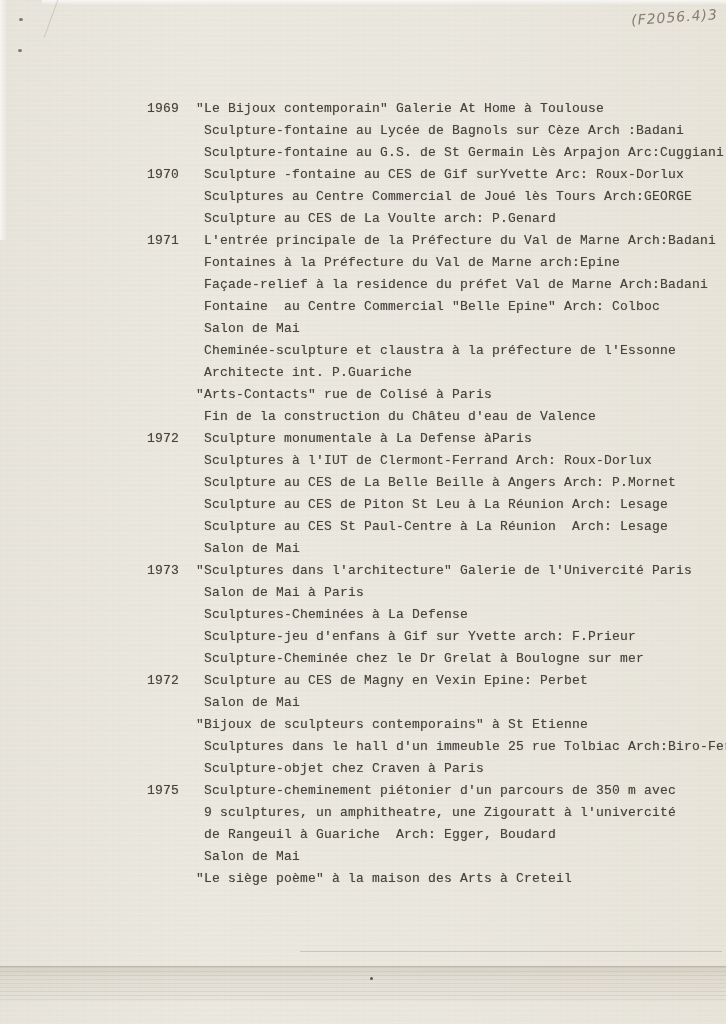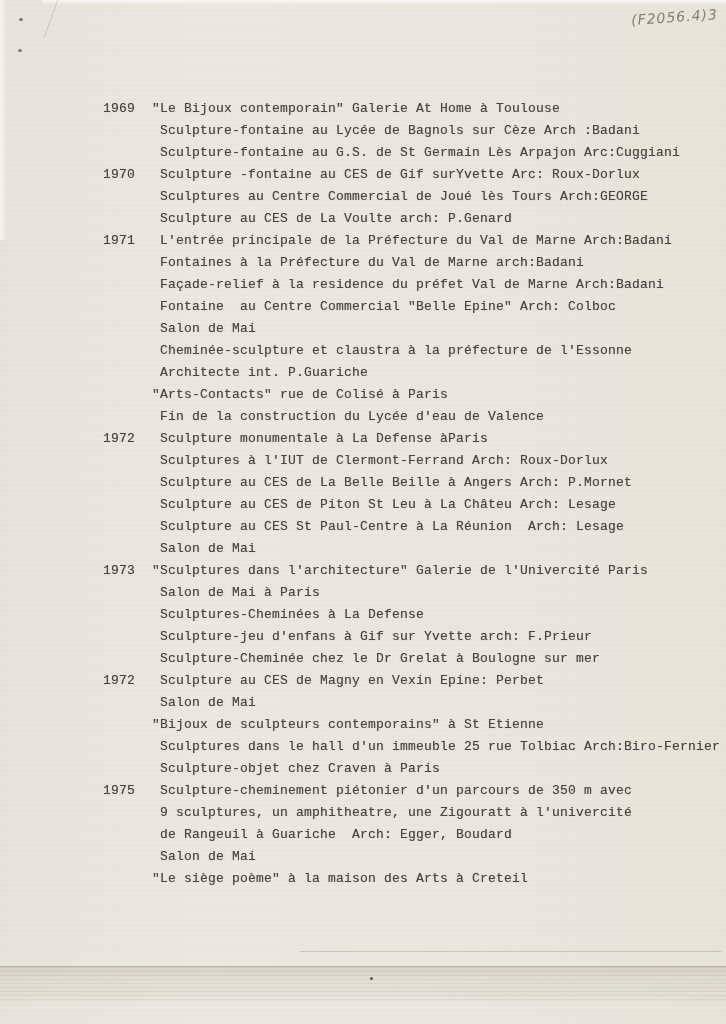--- a/index.html
+++ b/index.html
@@ -29,21 +29,21 @@
   .speck{position:absolute;border-radius:50%;background:rgba(88,82,72,0.75);}
   .speck.s1{left:19px;top:18px;width:4px;height:3px;}
   .speck.s2{left:18px;top:49px;width:4px;height:3px;}
   .speck.s3{left:370px;top:977px;width:3px;height:3px;background:rgba(45,42,38,0.85);}
   .annotation{
     position:absolute;top:9px;right:8px;
     font-family:"DejaVu Sans",sans-serif;font-style:italic;
     font-size:14px;color:#847f6f;letter-spacing:1px;
     transform:rotate(-4deg);
   }
-  .text-block{position:absolute;top:97px;left:0;right:0;}
+  .text-block{position:absolute;top:97px;left:0;right:0;padding-left:44px;}
   .line-row{display:flex;height:22px;align-items:center;}
   .year-cell,.text-cell{
     font-size:13px;letter-spacing:0.2px;color:#49453e;
     text-shadow:0 0 0.7px rgba(73,69,62,0.5);
   }
   .year-cell{width:57px;margin-left:103px;flex:none;}
   .text-cell{white-space:pre;}
   .text-cell.outdent{margin-left:-8px;}
   .scanline-a{
     position:absolute;top:951px;left:300px;right:4px;height:1px;
@@ -94,21 +94,21 @@
       <div class="line-row">
         <span class="year-cell"></span>
         <span class="text-cell">Sculpture au CES de La Voulte arch: P.Genard</span>
       </div>
       <div class="line-row">
         <span class="year-cell">1971</span>
         <span class="text-cell">L'entrée principale de la Préfecture du Val de Marne Arch:Badani</span>
       </div>
       <div class="line-row">
         <span class="year-cell"></span>
-        <span class="text-cell">Fontaines à la Préfecture du Val de Marne arch:Badani</span>
+        <span class="text-cell">Fontaines à la Préfecture du Val de Marne arch:Epine</span>
       </div>
       <div class="line-row">
         <span class="year-cell"></span>
         <span class="text-cell">Façade-relief à la residence du préfet Val de Marne Arch:Badani</span>
       </div>
       <div class="line-row">
         <span class="year-cell"></span>
         <span class="text-cell">Fontaine  au Centre Commercial "Belle Epine" Arch: Colboc</span>
       </div>
       <div class="line-row">
@@ -122,37 +122,37 @@
       <div class="line-row">
         <span class="year-cell"></span>
         <span class="text-cell">Architecte int. P.Guariche</span>
       </div>
       <div class="line-row">
         <span class="year-cell"></span>
         <span class="text-cell outdent">"Arts-Contacts" rue de Colisé à Paris</span>
       </div>
       <div class="line-row">
         <span class="year-cell"></span>
-        <span class="text-cell">Fin de la construction du Lycée d'eau de Valence</span>
+        <span class="text-cell">Fin de la construction du Châteu d'eau de Valence</span>
       </div>
       <div class="line-row">
         <span class="year-cell">1972</span>
         <span class="text-cell">Sculpture monumentale à La Defense àParis</span>
       </div>
       <div class="line-row">
         <span class="year-cell"></span>
         <span class="text-cell">Sculptures à l'IUT de Clermont-Ferrand Arch: Roux-Dorlux</span>
       </div>
       <div class="line-row">
         <span class="year-cell"></span>
         <span class="text-cell">Sculpture au CES de La Belle Beille à Angers Arch: P.Mornet</span>
       </div>
       <div class="line-row">
         <span class="year-cell"></span>
-        <span class="text-cell">Sculpture au CES de Piton St Leu à La Châteu Arch: Lesage</span>
+        <span class="text-cell">Sculpture au CES de Piton St Leu à La Réunion Arch: Lesage</span>
       </div>
       <div class="line-row">
         <span class="year-cell"></span>
         <span class="text-cell">Sculpture au CES St Paul-Centre à La Réunion  Arch: Lesage</span>
       </div>
       <div class="line-row">
         <span class="year-cell"></span>
         <span class="text-cell">Salon de Mai</span>
       </div>
       <div class="line-row">

